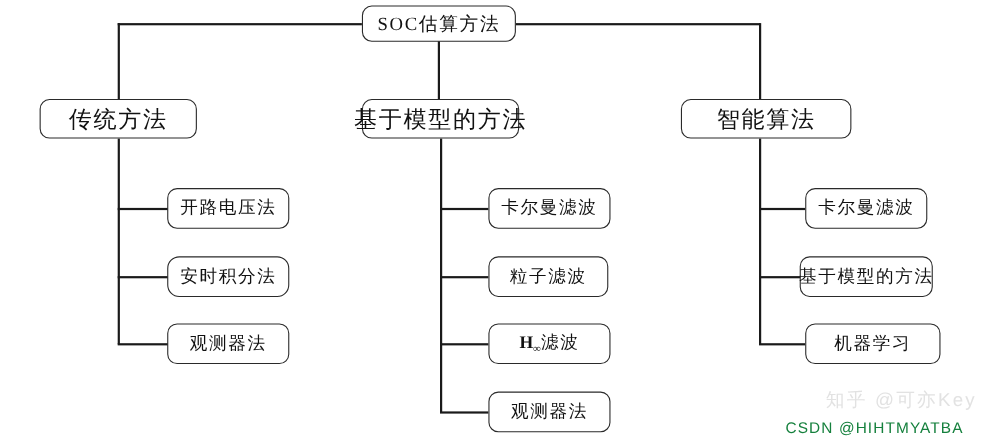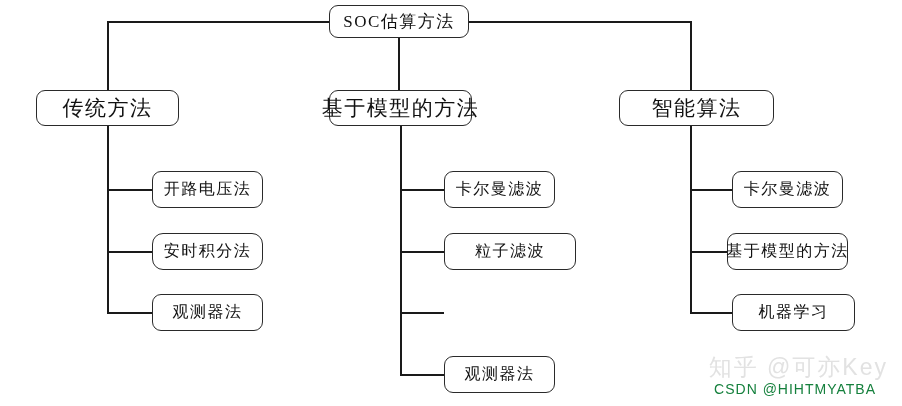--- a/index.html
+++ b/index.html
@@ -59,21 +59,21 @@
     font-family: "Liberation Serif", "DejaVu Serif", serif;
     font-weight: bold;
     letter-spacing: 0;
   }
 
   
   .wm-zhihu {
     position: absolute;
     right: 14px;
     top: 352px;
-    font-size: 23px;
+    font-size: 17px;
     color: #e2e2e2;
     letter-spacing: 2px;
     font-family: "Liberation Sans", "DejaVu Sans", sans-serif;
     white-space: nowrap;
     z-index: 1;
   }
   .wm-csdn {
     position: absolute;
     right: 26px;
     top: 381px;
@@ -141,24 +141,27 @@
   </div>
 
   <div class="node leaf" style="left:152px; top:294px; width:111px; height:37px;">
     <span>观测器法</span>
   </div>
 
   <div class="node leaf" style="left:444px; top:171px; width:111px; height:37px;">
     <span>卡尔曼滤波</span>
   </div>
 
-  <div class="node leaf" style="left:444px; top:233px; width:132px; height:37px;">
+  <div class="node leaf" style="left:444px; top:233px; width:109px; height:37px;">
     <span>粒子滤波</span>
   </div>
 
+  <div class="node leaf" style="left:444px; top:294px; width:111px; height:37px;">
+    <span><span class="hinf-h">H</span><span class="sub">∞</span><span>滤波</span></span>
+  </div>
 
   <div class="node leaf" style="left:444px; top:356px; width:111px; height:37px;">
     <span>观测器法</span>
   </div>
 
   <div class="node leaf" style="left:732px; top:171px; width:111px; height:37px;">
     <span>卡尔曼滤波</span>
   </div>
 
   <div class="node leaf" style="left:727px; top:233px; width:121px; height:37px;">

